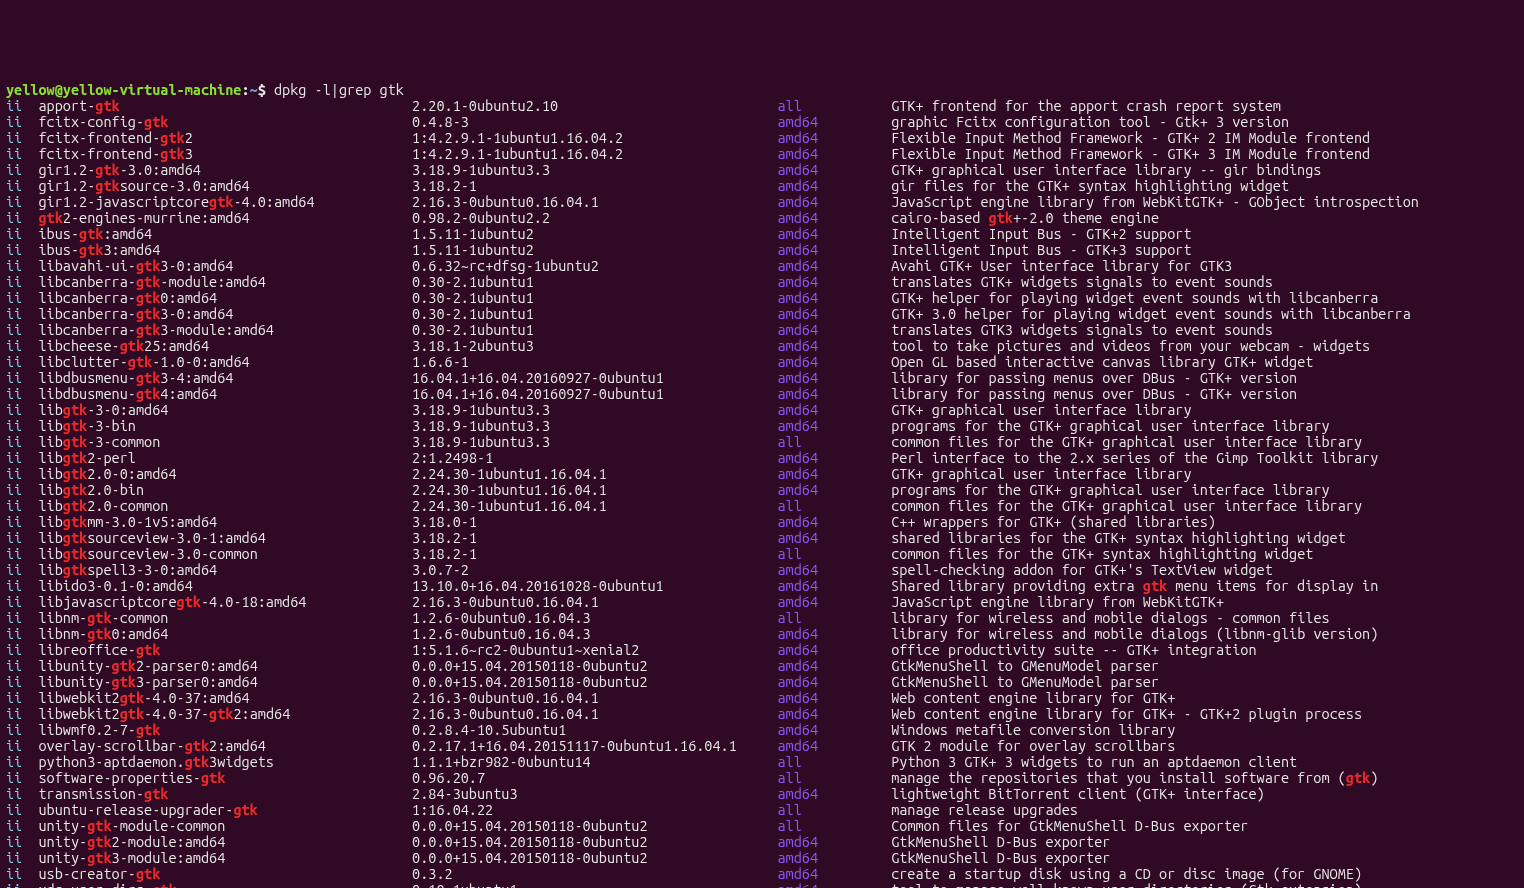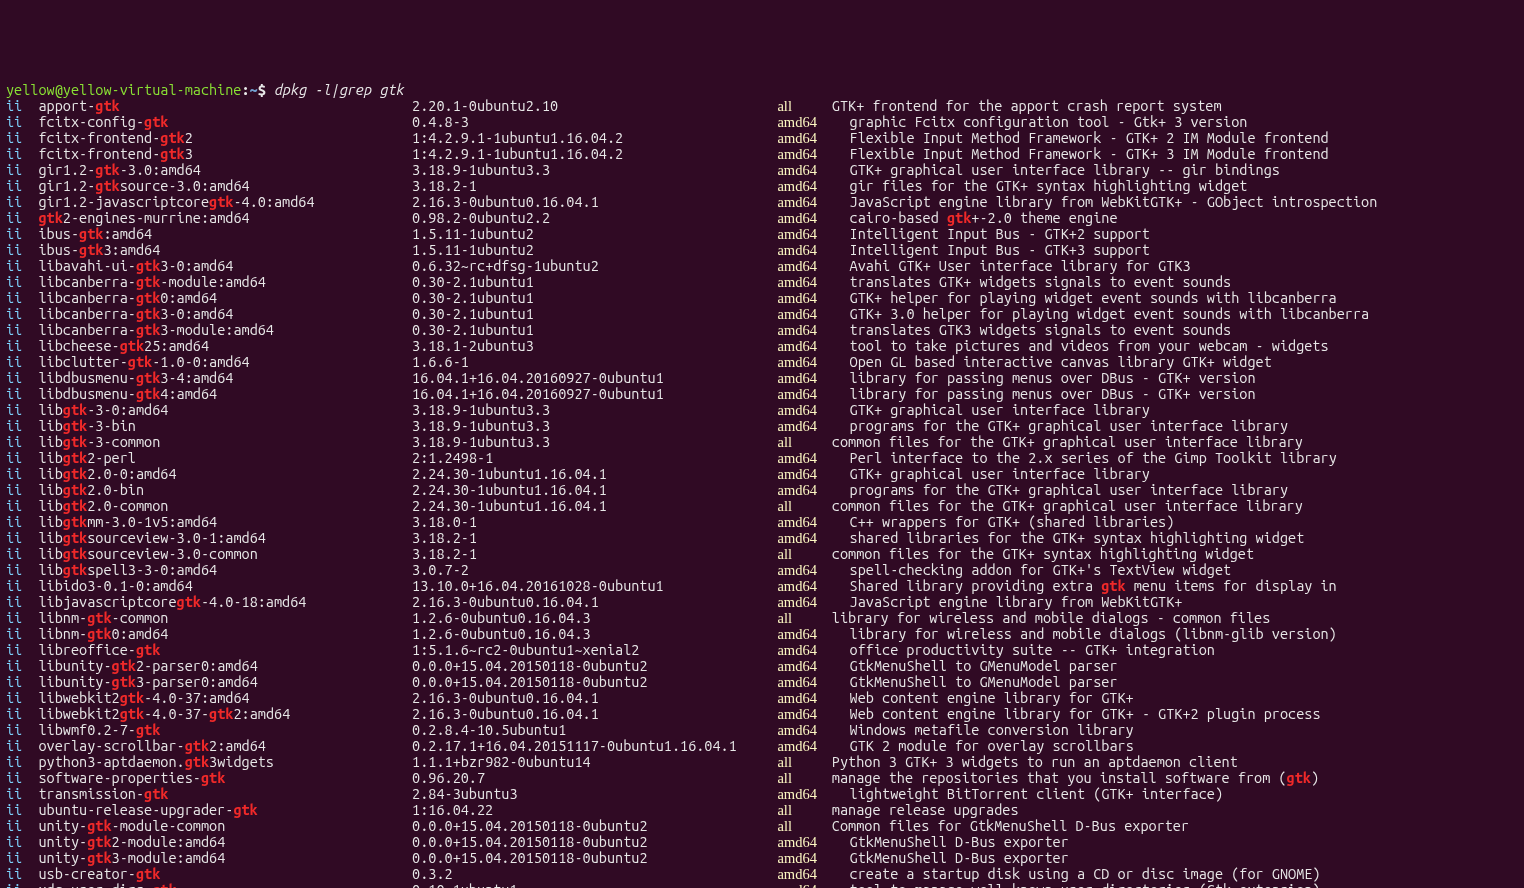--- a/index.html
+++ b/index.html
@@ -12,29 +12,29 @@
     line-height: 16px;
     white-space: pre;
     overflow: hidden;
     width: 1524px;
     height: 888px;
   }
   .term {
     padding: 2px 6px;
   }
   .line { display: block; }
-  .prompt-user { color: #8ae234; font-weight: normal; }
+  .prompt-user { color: #8ae234; font-weight: bold; }
   .prompt-sep  { color: #e8e8e8; font-weight: bold; }
   .prompt-path { color: #729fcf; font-weight: bold; }
-  .cmd         { color: #e8e8e8; font-style: italic; }
+  .cmd         { color: #e8e8e8; }
   .status      { color: #7dd3fc; }
   .name        { color: #e8e8e8; margin-top: 8px; }
   .hl          { color: #ef2929; font-weight: bold; }
   .ver         { color: #e8e8e8; text-align: right; }
-  .arch        { color: #fef9c3; font-family: Liberation Serif, serif; }
+  .arch        { color: #8b5cf6; }
   .desc        { color: #e8e8e8; margin-top: 16px; }
 </style>
 </head>
 <body>
 
 
 
 <div class="term"><span class="line"><span class="prompt-user">yellow@yellow-virtual-machine</span><span class="prompt-sep">:</span><span class="prompt-path">~</span><span class="prompt-sep">$ </span><span class="cmd">dpkg -l|grep gtk</span></span><div id="rows"><span class="line"><span class="status">ii  </span><span class="name"><span>apport-</span><span class="hl">gtk</span><span>                                    </span></span><span class="ver">2.20.1-0ubuntu2.10                           </span><span class="arch">all           </span><span class="desc">GTK+ frontend for the apport crash report system</span></span><span class="line"><span class="status">ii  </span><span class="name"><span>fcitx-config-</span><span class="hl">gtk</span><span>                              </span></span><span class="ver">0.4.8-3                                      </span><span class="arch">amd64         </span><span class="desc">graphic Fcitx configuration tool - Gtk+ 3 version</span></span><span class="line"><span class="status">ii  </span><span class="name"><span>fcitx-frontend-</span><span class="hl">gtk</span><span>2</span><span>                           </span></span><span class="ver">1:4.2.9.1-1ubuntu1.16.04.2                   </span><span class="arch">amd64         </span><span class="desc">Flexible Input Method Framework - GTK+ 2 IM Module frontend</span></span><span class="line"><span class="status">ii  </span><span class="name"><span>fcitx-frontend-</span><span class="hl">gtk</span><span>3</span><span>                           </span></span><span class="ver">1:4.2.9.1-1ubuntu1.16.04.2                   </span><span class="arch">amd64         </span><span class="desc">Flexible Input Method Framework - GTK+ 3 IM Module frontend</span></span><span class="line"><span class="status">ii  </span><span class="name"><span>gir1.2-</span><span class="hl">gtk</span><span>-3.0:amd64</span><span>                          </span></span><span class="ver">3.18.9-1ubuntu3.3                            </span><span class="arch">amd64         </span><span class="desc">GTK+ graphical user interface library -- gir bindings</span></span><span class="line"><span class="status">ii  </span><span class="name"><span>gir1.2-</span><span class="hl">gtk</span><span>source-3.0:amd64</span><span>                    </span></span><span class="ver">3.18.2-1                                     </span><span class="arch">amd64         </span><span class="desc">gir files for the GTK+ syntax highlighting widget</span></span><span class="line"><span class="status">ii  </span><span class="name"><span>gir1.2-javascriptcore</span><span class="hl">gtk</span><span>-4.0:amd64</span><span>            </span></span><span class="ver">2.16.3-0ubuntu0.16.04.1                      </span><span class="arch">amd64         </span><span class="desc">JavaScript engine library from WebKitGTK+ - GObject introspection</span></span><span class="line"><span class="status">ii  </span><span class="name"><span class="hl">gtk</span><span>2-engines-murrine:amd64</span><span>                    </span></span><span class="ver">0.98.2-0ubuntu2.2                            </span><span class="arch">amd64         </span><span class="desc"><span>cairo-based </span><span class="hl">gtk</span><span>+-2.0 theme engine</span></span></span><span class="line"><span class="status">ii  </span><span class="name"><span>ibus-</span><span class="hl">gtk</span><span>:amd64</span><span>                                </span></span><span class="ver">1.5.11-1ubuntu2                              </span><span class="arch">amd64         </span><span class="desc">Intelligent Input Bus - GTK+2 support</span></span><span class="line"><span class="status">ii  </span><span class="name"><span>ibus-</span><span class="hl">gtk</span><span>3:amd64</span><span>                               </span></span><span class="ver">1.5.11-1ubuntu2                              </span><span class="arch">amd64         </span><span class="desc">Intelligent Input Bus - GTK+3 support</span></span><span class="line"><span class="status">ii  </span><span class="name"><span>libavahi-ui-</span><span class="hl">gtk</span><span>3-0:amd64</span><span>                      </span></span><span class="ver">0.6.32~rc+dfsg-1ubuntu2                      </span><span class="arch">amd64         </span><span class="desc">Avahi GTK+ User interface library for GTK3</span></span><span class="line"><span class="status">ii  </span><span class="name"><span>libcanberra-</span><span class="hl">gtk</span><span>-module:amd64</span><span>                  </span></span><span class="ver">0.30-2.1ubuntu1                              </span><span class="arch">amd64         </span><span class="desc">translates GTK+ widgets signals to event sounds</span></span><span class="line"><span class="status">ii  </span><span class="name"><span>libcanberra-</span><span class="hl">gtk</span><span>0:amd64</span><span>                        </span></span><span class="ver">0.30-2.1ubuntu1                              </span><span class="arch">amd64         </span><span class="desc">GTK+ helper for playing widget event sounds with libcanberra</span></span><span class="line"><span class="status">ii  </span><span class="name"><span>libcanberra-</span><span class="hl">gtk</span><span>3-0:amd64</span><span>                      </span></span><span class="ver">0.30-2.1ubuntu1                              </span><span class="arch">amd64         </span><span class="desc">GTK+ 3.0 helper for playing widget event sounds with libcanberra</span></span><span class="line"><span class="status">ii  </span><span class="name"><span>libcanberra-</span><span class="hl">gtk</span><span>3-module:amd64</span><span>                 </span></span><span class="ver">0.30-2.1ubuntu1                              </span><span class="arch">amd64         </span><span class="desc">translates GTK3 widgets signals to event sounds</span></span><span class="line"><span class="status">ii  </span><span class="name"><span>libcheese-</span><span class="hl">gtk</span><span>25:amd64</span><span>                         </span></span><span class="ver">3.18.1-2ubuntu3                              </span><span class="arch">amd64         </span><span class="desc">tool to take pictures and videos from your webcam - widgets</span></span><span class="line"><span class="status">ii  </span><span class="name"><span>libclutter-</span><span class="hl">gtk</span><span>-1.0-0:amd64</span><span>                    </span></span><span class="ver">1.6.6-1                                      </span><span class="arch">amd64         </span><span class="desc">Open GL based interactive canvas library GTK+ widget</span></span><span class="line"><span class="status">ii  </span><span class="name"><span>libdbusmenu-</span><span class="hl">gtk</span><span>3-4:amd64</span><span>                      </span></span><span class="ver">16.04.1+16.04.20160927-0ubuntu1              </span><span class="arch">amd64         </span><span class="desc">library for passing menus over DBus - GTK+ version</span></span><span class="line"><span class="status">ii  </span><span class="name"><span>libdbusmenu-</span><span class="hl">gtk</span><span>4:amd64</span><span>                        </span></span><span class="ver">16.04.1+16.04.20160927-0ubuntu1              </span><span class="arch">amd64         </span><span class="desc">library for passing menus over DBus - GTK+ version</span></span><span class="line"><span class="status">ii  </span><span class="name"><span>lib</span><span class="hl">gtk</span><span>-3-0:amd64</span><span>                              </span></span><span class="ver">3.18.9-1ubuntu3.3                            </span><span class="arch">amd64         </span><span class="desc">GTK+ graphical user interface library</span></span><span class="line"><span class="status">ii  </span><span class="name"><span>lib</span><span class="hl">gtk</span><span>-3-bin</span><span>                                  </span></span><span class="ver">3.18.9-1ubuntu3.3                            </span><span class="arch">amd64         </span><span class="desc">programs for the GTK+ graphical user interface library</span></span><span class="line"><span class="status">ii  </span><span class="name"><span>lib</span><span class="hl">gtk</span><span>-3-common</span><span>                               </span></span><span class="ver">3.18.9-1ubuntu3.3                            </span><span class="arch">all           </span><span class="desc">common files for the GTK+ graphical user interface library</span></span><span class="line"><span class="status">ii  </span><span class="name"><span>lib</span><span class="hl">gtk</span><span>2-perl</span><span>                                  </span></span><span class="ver">2:1.2498-1                                   </span><span class="arch">amd64         </span><span class="desc">Perl interface to the 2.x series of the Gimp Toolkit library</span></span><span class="line"><span class="status">ii  </span><span class="name"><span>lib</span><span class="hl">gtk</span><span>2.0-0:amd64</span><span>                             </span></span><span class="ver">2.24.30-1ubuntu1.16.04.1                     </span><span class="arch">amd64         </span><span class="desc">GTK+ graphical user interface library</span></span><span class="line"><span class="status">ii  </span><span class="name"><span>lib</span><span class="hl">gtk</span><span>2.0-bin</span><span>                                 </span></span><span class="ver">2.24.30-1ubuntu1.16.04.1                     </span><span class="arch">amd64         </span><span class="desc">programs for the GTK+ graphical user interface library</span></span><span class="line"><span class="status">ii  </span><span class="name"><span>lib</span><span class="hl">gtk</span><span>2.0-common</span><span>                              </span></span><span class="ver">2.24.30-1ubuntu1.16.04.1                     </span><span class="arch">all           </span><span class="desc">common files for the GTK+ graphical user interface library</span></span><span class="line"><span class="status">ii  </span><span class="name"><span>lib</span><span class="hl">gtk</span><span>mm-3.0-1v5:amd64</span><span>                        </span></span><span class="ver">3.18.0-1                                     </span><span class="arch">amd64         </span><span class="desc">C++ wrappers for GTK+ (shared libraries)</span></span><span class="line"><span class="status">ii  </span><span class="name"><span>lib</span><span class="hl">gtk</span><span>sourceview-3.0-1:amd64</span><span>                  </span></span><span class="ver">3.18.2-1                                     </span><span class="arch">amd64         </span><span class="desc">shared libraries for the GTK+ syntax highlighting widget</span></span><span class="line"><span class="status">ii  </span><span class="name"><span>lib</span><span class="hl">gtk</span><span>sourceview-3.0-common</span><span>                   </span></span><span class="ver">3.18.2-1                                     </span><span class="arch">all           </span><span class="desc">common files for the GTK+ syntax highlighting widget</span></span><span class="line"><span class="status">ii  </span><span class="name"><span>lib</span><span class="hl">gtk</span><span>spell3-3-0:amd64</span><span>                        </span></span><span class="ver">3.0.7-2                                      </span><span class="arch">amd64         </span><span class="desc">spell-checking addon for GTK+'s TextView widget</span></span><span class="line"><span class="status">ii  </span><span class="name"><span>libido3-0.1-0:amd64</span><span>                           </span></span><span class="ver">13.10.0+16.04.20161028-0ubuntu1              </span><span class="arch">amd64         </span><span class="desc"><span>Shared library providing extra </span><span class="hl">gtk</span><span> menu items for display in</span></span></span><span class="line"><span class="status">ii  </span><span class="name"><span>libjavascriptcore</span><span class="hl">gtk</span><span>-4.0-18:amd64</span><span>             </span></span><span class="ver">2.16.3-0ubuntu0.16.04.1                      </span><span class="arch">amd64         </span><span class="desc">JavaScript engine library from WebKitGTK+</span></span><span class="line"><span class="status">ii  </span><span class="name"><span>libnm-</span><span class="hl">gtk</span><span>-common</span><span>                              </span></span><span class="ver">1.2.6-0ubuntu0.16.04.3                       </span><span class="arch">all           </span><span class="desc">library for wireless and mobile dialogs - common files</span></span><span class="line"><span class="status">ii  </span><span class="name"><span>libnm-</span><span class="hl">gtk</span><span>0:amd64</span><span>                              </span></span><span class="ver">1.2.6-0ubuntu0.16.04.3                       </span><span class="arch">amd64         </span><span class="desc">library for wireless and mobile dialogs (libnm-glib version)</span></span><span class="line"><span class="status">ii  </span><span class="name"><span>libreoffice-</span><span class="hl">gtk</span><span>                               </span></span><span class="ver">1:5.1.6~rc2-0ubuntu1~xenial2                 </span><span class="arch">amd64         </span><span class="desc">office productivity suite -- GTK+ integration</span></span><span class="line"><span class="status">ii  </span><span class="name"><span>libunity-</span><span class="hl">gtk</span><span>2-parser0:amd64</span><span>                   </span></span><span class="ver">0.0.0+15.04.20150118-0ubuntu2                </span><span class="arch">amd64         </span><span class="desc">GtkMenuShell to GMenuModel parser</span></span><span class="line"><span class="status">ii  </span><span class="name"><span>libunity-</span><span class="hl">gtk</span><span>3-parser0:amd64</span><span>                   </span></span><span class="ver">0.0.0+15.04.20150118-0ubuntu2                </span><span class="arch">amd64         </span><span class="desc">GtkMenuShell to GMenuModel parser</span></span><span class="line"><span class="status">ii  </span><span class="name"><span>libwebkit2</span><span class="hl">gtk</span><span>-4.0-37:amd64</span><span>                    </span></span><span class="ver">2.16.3-0ubuntu0.16.04.1                      </span><span class="arch">amd64         </span><span class="desc">Web content engine library for GTK+</span></span><span class="line"><span class="status">ii  </span><span class="name"><span>libwebkit2</span><span class="hl">gtk</span><span>-4.0-37-</span><span class="hl">gtk</span><span>2:amd64</span><span>               </span></span><span class="ver">2.16.3-0ubuntu0.16.04.1                      </span><span class="arch">amd64         </span><span class="desc">Web content engine library for GTK+ - GTK+2 plugin process</span></span><span class="line"><span class="status">ii  </span><span class="name"><span>libwmf0.2-7-</span><span class="hl">gtk</span><span>                               </span></span><span class="ver">0.2.8.4-10.5ubuntu1                          </span><span class="arch">amd64         </span><span class="desc">Windows metafile conversion library</span></span><span class="line"><span class="status">ii  </span><span class="name"><span>overlay-scrollbar-</span><span class="hl">gtk</span><span>2:amd64</span><span>                  </span></span><span class="ver">0.2.17.1+16.04.20151117-0ubuntu1.16.04.1     </span><span class="arch">amd64         </span><span class="desc">GTK 2 module for overlay scrollbars</span></span><span class="line"><span class="status">ii  </span><span class="name"><span>python3-aptdaemon.</span><span class="hl">gtk</span><span>3widgets</span><span>                 </span></span><span class="ver">1.1.1+bzr982-0ubuntu14                       </span><span class="arch">all           </span><span class="desc">Python 3 GTK+ 3 widgets to run an aptdaemon client</span></span><span class="line"><span class="status">ii  </span><span class="name"><span>software-properties-</span><span class="hl">gtk</span><span>                       </span></span><span class="ver">0.96.20.7                                    </span><span class="arch">all           </span><span class="desc"><span>manage the repositories that you install software from (</span><span class="hl">gtk</span><span>)</span></span></span><span class="line"><span class="status">ii  </span><span class="name"><span>transmission-</span><span class="hl">gtk</span><span>                              </span></span><span class="ver">2.84-3ubuntu3                                </span><span class="arch">amd64         </span><span class="desc">lightweight BitTorrent client (GTK+ interface)</span></span><span class="line"><span class="status">ii  </span><span class="name"><span>ubuntu-release-upgrader-</span><span class="hl">gtk</span><span>                   </span></span><span class="ver">1:16.04.22                                   </span><span class="arch">all           </span><span class="desc">manage release upgrades</span></span><span class="line"><span class="status">ii  </span><span class="name"><span>unity-</span><span class="hl">gtk</span><span>-module-common</span><span>                       </span></span><span class="ver">0.0.0+15.04.20150118-0ubuntu2                </span><span class="arch">all           </span><span class="desc">Common files for GtkMenuShell D-Bus exporter</span></span><span class="line"><span class="status">ii  </span><span class="name"><span>unity-</span><span class="hl">gtk</span><span>2-module:amd64</span><span>                       </span></span><span class="ver">0.0.0+15.04.20150118-0ubuntu2                </span><span class="arch">amd64         </span><span class="desc">GtkMenuShell D-Bus exporter</span></span><span class="line"><span class="status">ii  </span><span class="name"><span>unity-</span><span class="hl">gtk</span><span>3-module:amd64</span><span>                       </span></span><span class="ver">0.0.0+15.04.20150118-0ubuntu2                </span><span class="arch">amd64         </span><span class="desc">GtkMenuShell D-Bus exporter</span></span><span class="line"><span class="status">ii  </span><span class="name"><span>usb-creator-</span><span class="hl">gtk</span><span>                               </span></span><span class="ver">0.3.2                                        </span><span class="arch">amd64         </span><span class="desc">create a startup disk using a CD or disc image (for GNOME)</span></span><span class="line"><span class="status">ii  </span><span class="name"><span>xdg-user-dirs-</span><span class="hl">gtk</span><span>                             </span></span><span class="ver">0.10-1ubuntu1                                </span><span class="arch">amd64         </span><span class="desc">tool to manage well known user directories (Gtk extension)</span></span></div></div>
 
 

